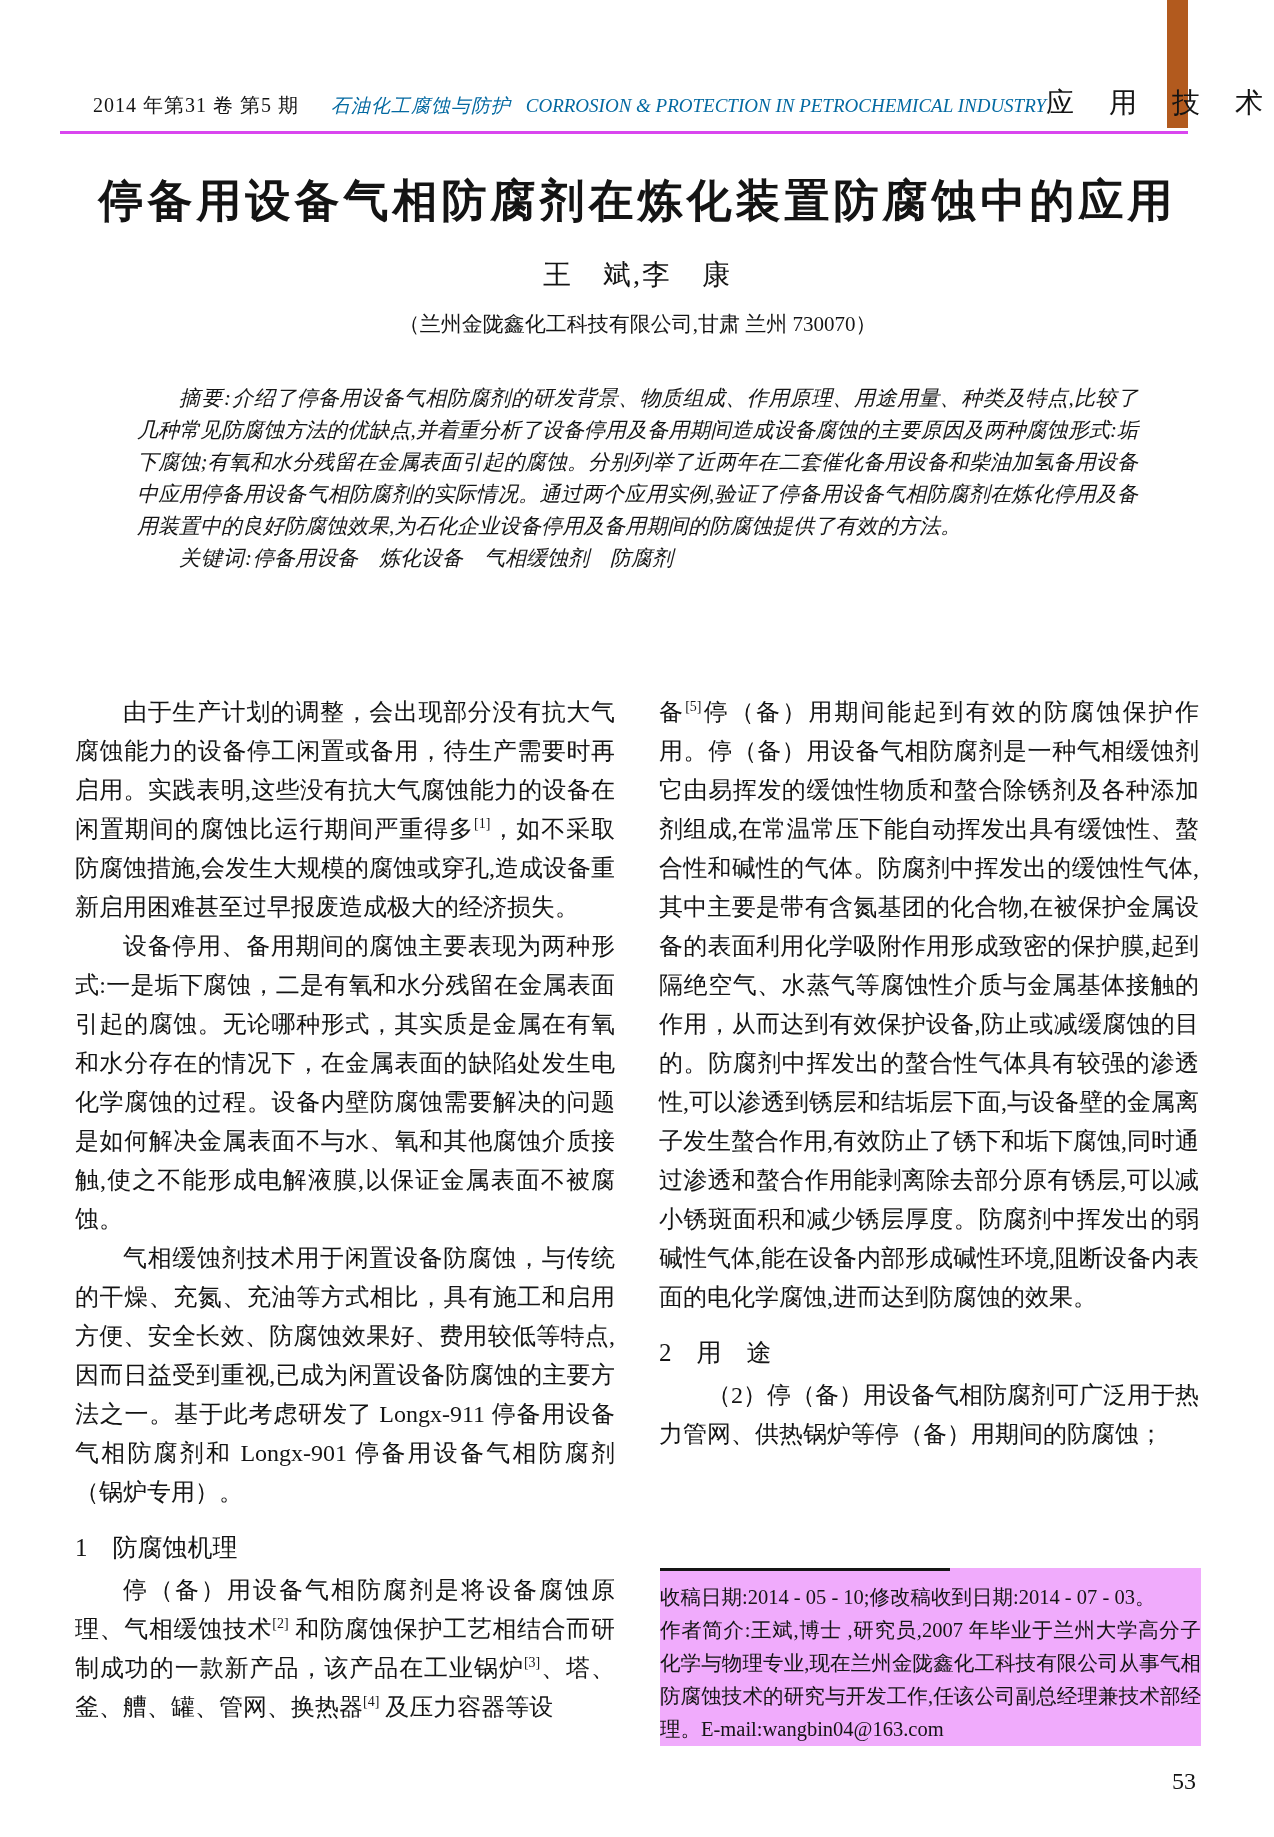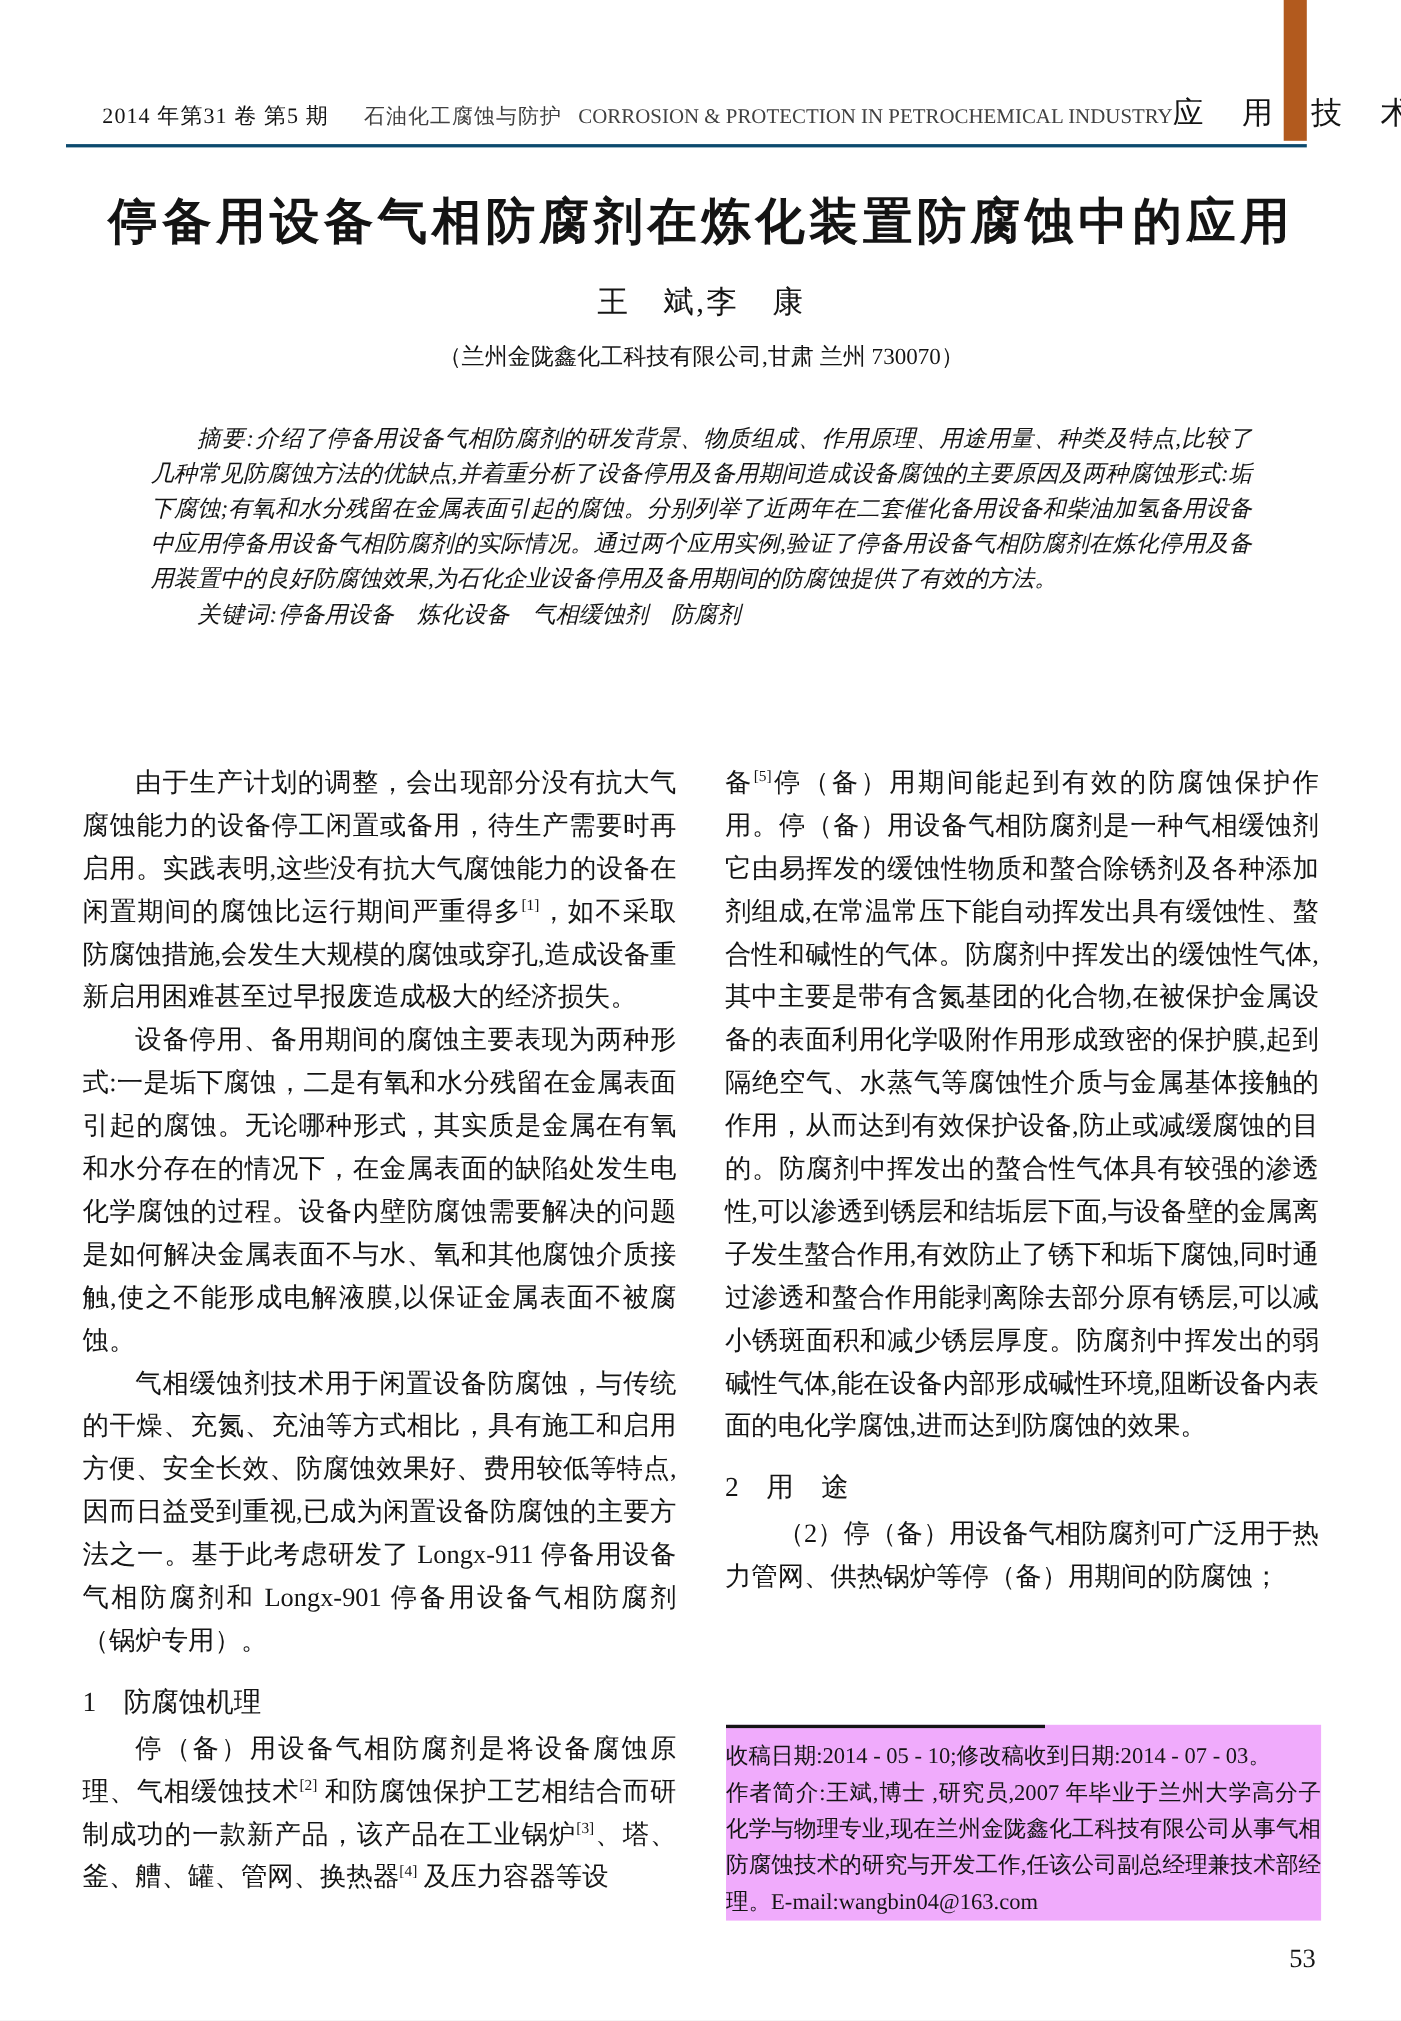--- a/index.html
+++ b/index.html
@@ -5,25 +5,25 @@
   html,body { margin:0; padding:0; background:#e8e8e8; }
   .page {
     position:relative; width:1274px; height:1837px; margin:0 auto;
     background:#ffffff; color:#141414; overflow:hidden;
     font-family:"Liberation Serif","DejaVu Serif",serif;
   }
   
   .accent-bar { position:absolute; top:0; right:86px; width:21px; height:128px; background:#b25a1e; }
   .header {
     position:absolute; top:84px; left:60px; width:1128px;
-    border-bottom:3px solid #0c4a6e; padding-bottom:9px;
+    border-bottom:3px solid #d946ef; padding-bottom:9px;
     display:flex; align-items:baseline; white-space:nowrap;
   }
   .header-issue   { font-size:20px; margin-left:33px; letter-spacing:1px; }
-  .header-journal { margin-left:32px; color:#404040; font-size:19px; }
+  .header-journal { margin-left:32px; color:#0369a1; font-size:19px;font-style:italic; }
   .header-journal .cn { letter-spacing:1px; margin-right:10px; }
   .header-section { margin-left:auto; margin-right:14px; font-size:28px; letter-spacing:14px; }
   
   .front { position:absolute; top:170px; left:75px; width:1125px; text-align:center; }
   .title   { font-size:45px; font-weight:bold; letter-spacing:4px; line-height:62px; margin:0; }
   .authors { font-size:28px; margin-top:24px; letter-spacing:2px; }
   .affil   { font-size:21px; margin-top:16px; }
   .abstract {
     margin:44px 62px 0 62px; text-align:justify;
     font-style:italic; font-size:21px; line-height:32px;

